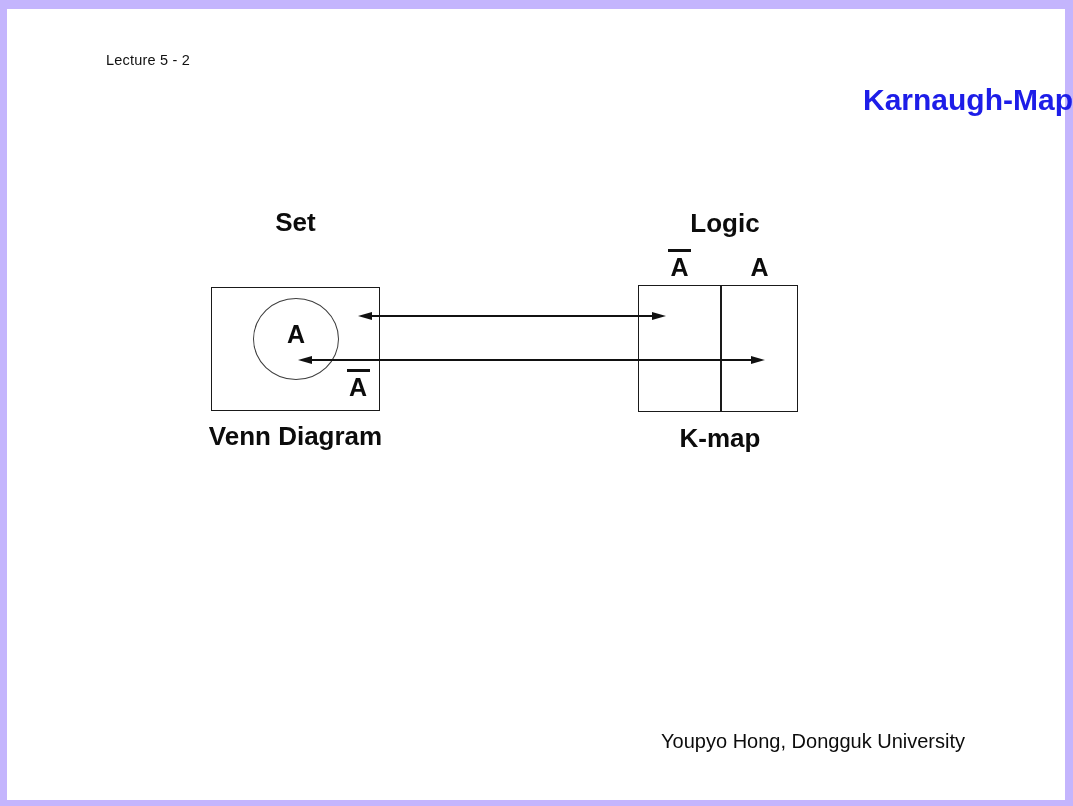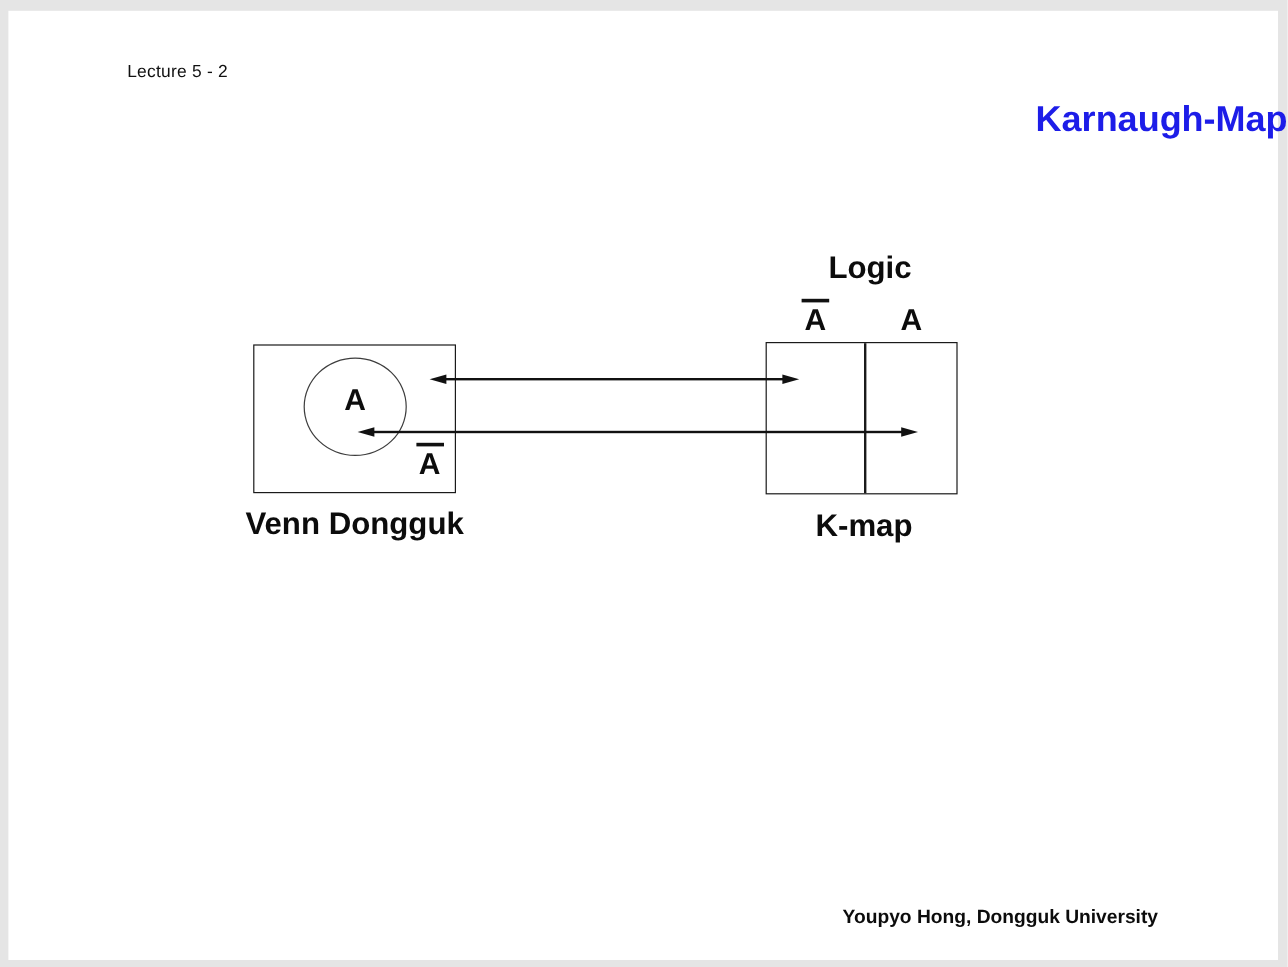--- a/index.html
+++ b/index.html
@@ -4,21 +4,21 @@
 <style>
   html, body {
     margin: 0;
     padding: 0;
     font-family: "Liberation Sans", sans-serif;
   }
   .canvas {
     position: relative;
     width: 1073px;
     height: 806px;
-    background: #e5e5e5;
+    background: #c4b5fd;
     overflow: hidden;
   }
   .slide {
     position: absolute;
     left: 7px;
     top: 9px;
     width: 1058px;
     height: 791px;
     background: #ffffff;
   }
@@ -151,49 +151,50 @@
     height: 0;
     border-top: 4.5px solid transparent;
     border-bottom: 4.5px solid transparent;
     border-left: 14px solid #111111;
   }
   .arrow-top    { left: 358px; top: 310px; width: 308px; }
   .arrow-bottom { left: 298px; top: 354px; width: 467px; }
 
   .footer-credit {
     right: 108px;
-    top: 756px;
-    font-size: 16px;
-    font-weight: bold;
+    top: 730px;
+    font-size: 20px;
+    font-weight: normal;
     color: #0c0c0c;
     white-space: nowrap;
   }
 </style>
 </head>
 <body>
 
 <div class="canvas">
   <div class="slide"></div>
 
   <div class="abs lecture-label">Lecture 5 - 2</div>
 
   <div class="abs slide-title">Karnaugh-Map</div>
 
+  <div class="abs heading set-heading">Set</div>
 
   <div class="abs venn-rect"></div>
 
   <div class="abs venn-circle"></div>
 
   <div class="abs venn-set-label">A</div>
 
   <div class="abs negated venn-complement">
     <span class="overbar"></span><span>A</span>
   </div>
 
-  <div class="abs heading venn-caption">Venn Dongguk</div>
+  <div class="abs heading venn-caption">Venn Diagram</div>
 
   <div class="abs heading logic-heading">Logic</div>
 
   <div class="abs negated kmap-header-left">
     <span class="overbar"></span><span>A</span>
   </div>
 
   <div class="abs kmap-header-right">A</div>
 
   <div class="abs kmap-rect"></div>

